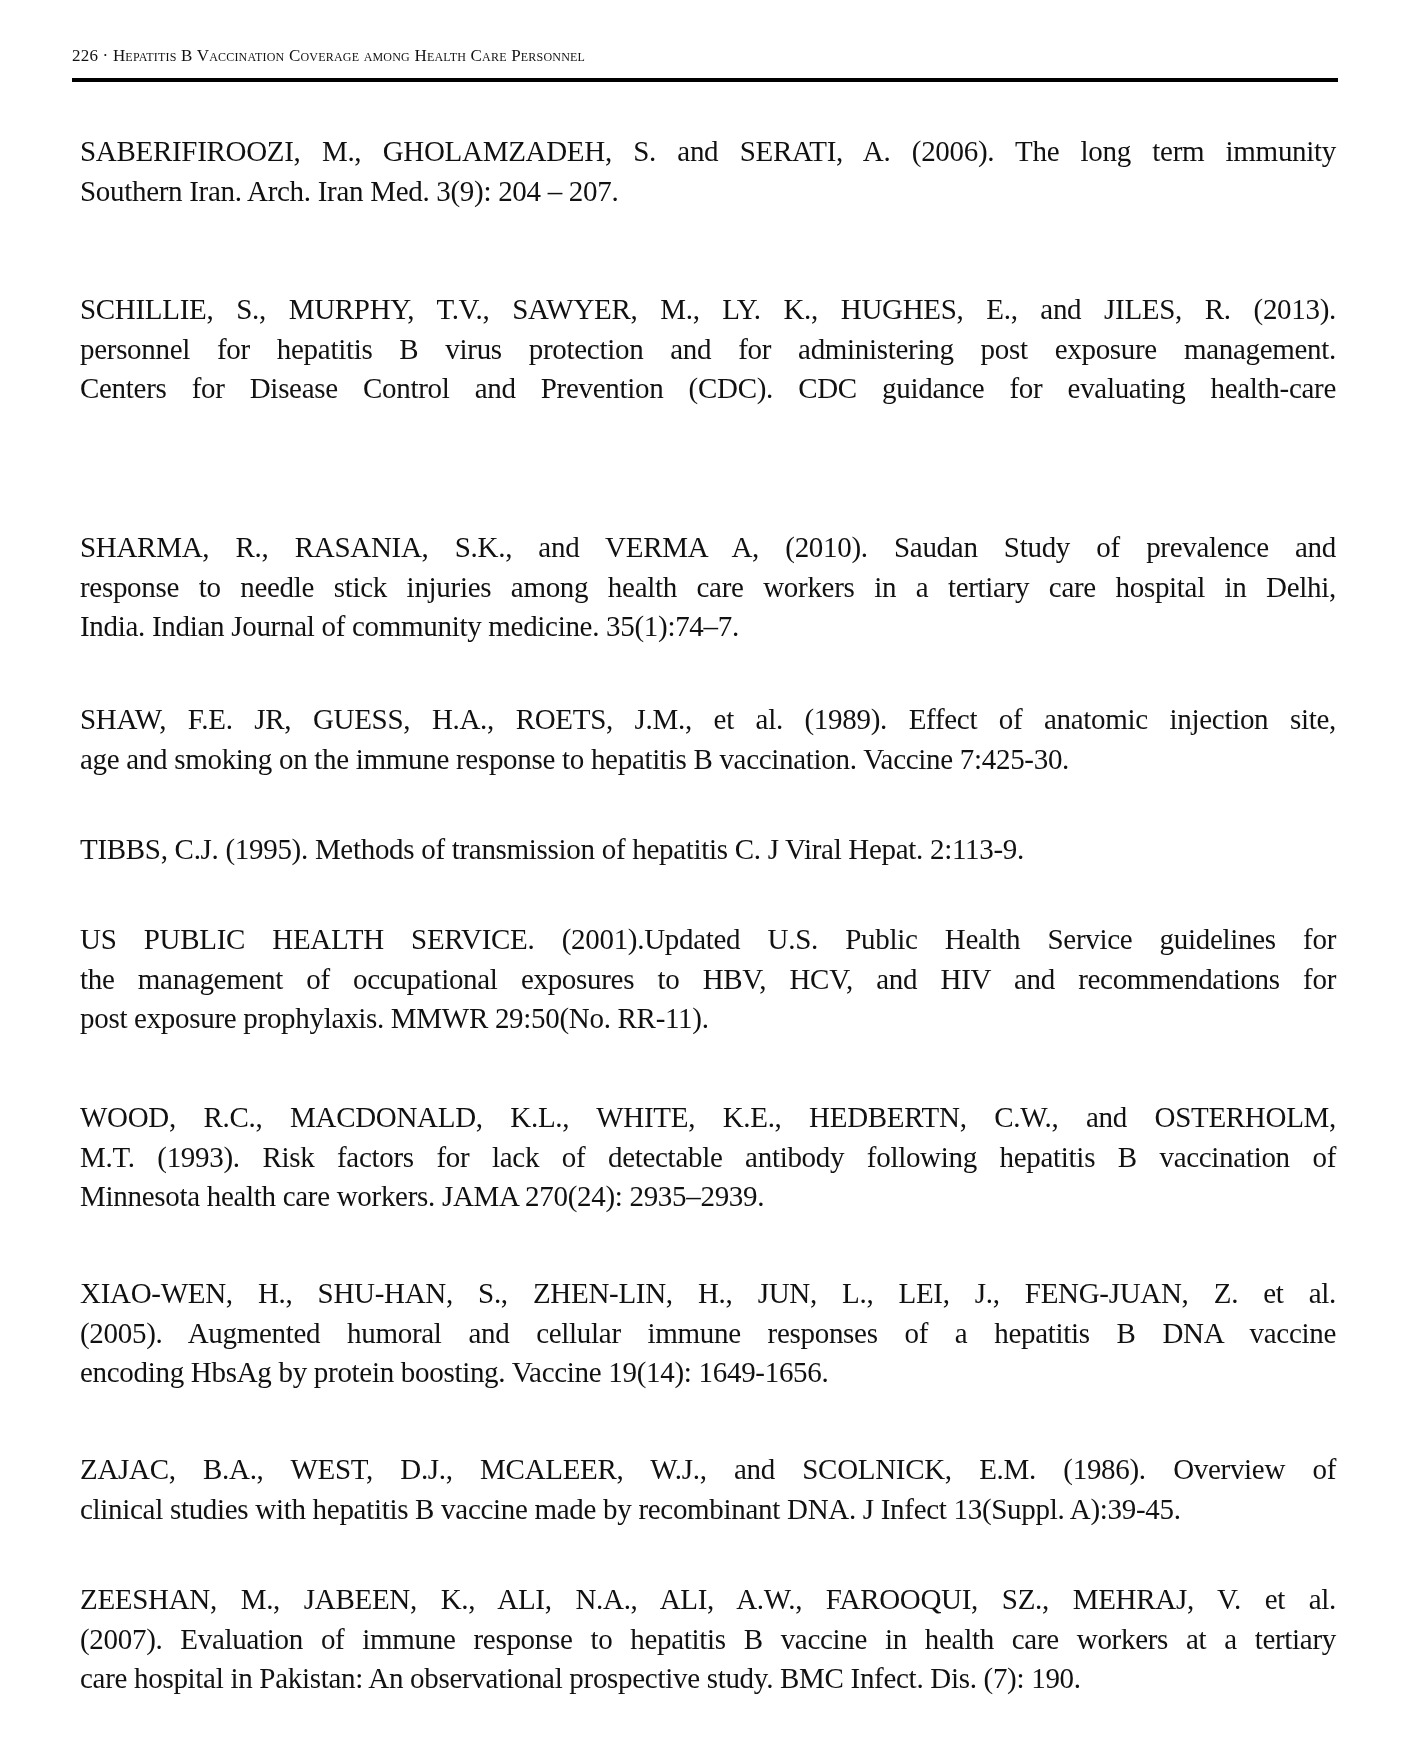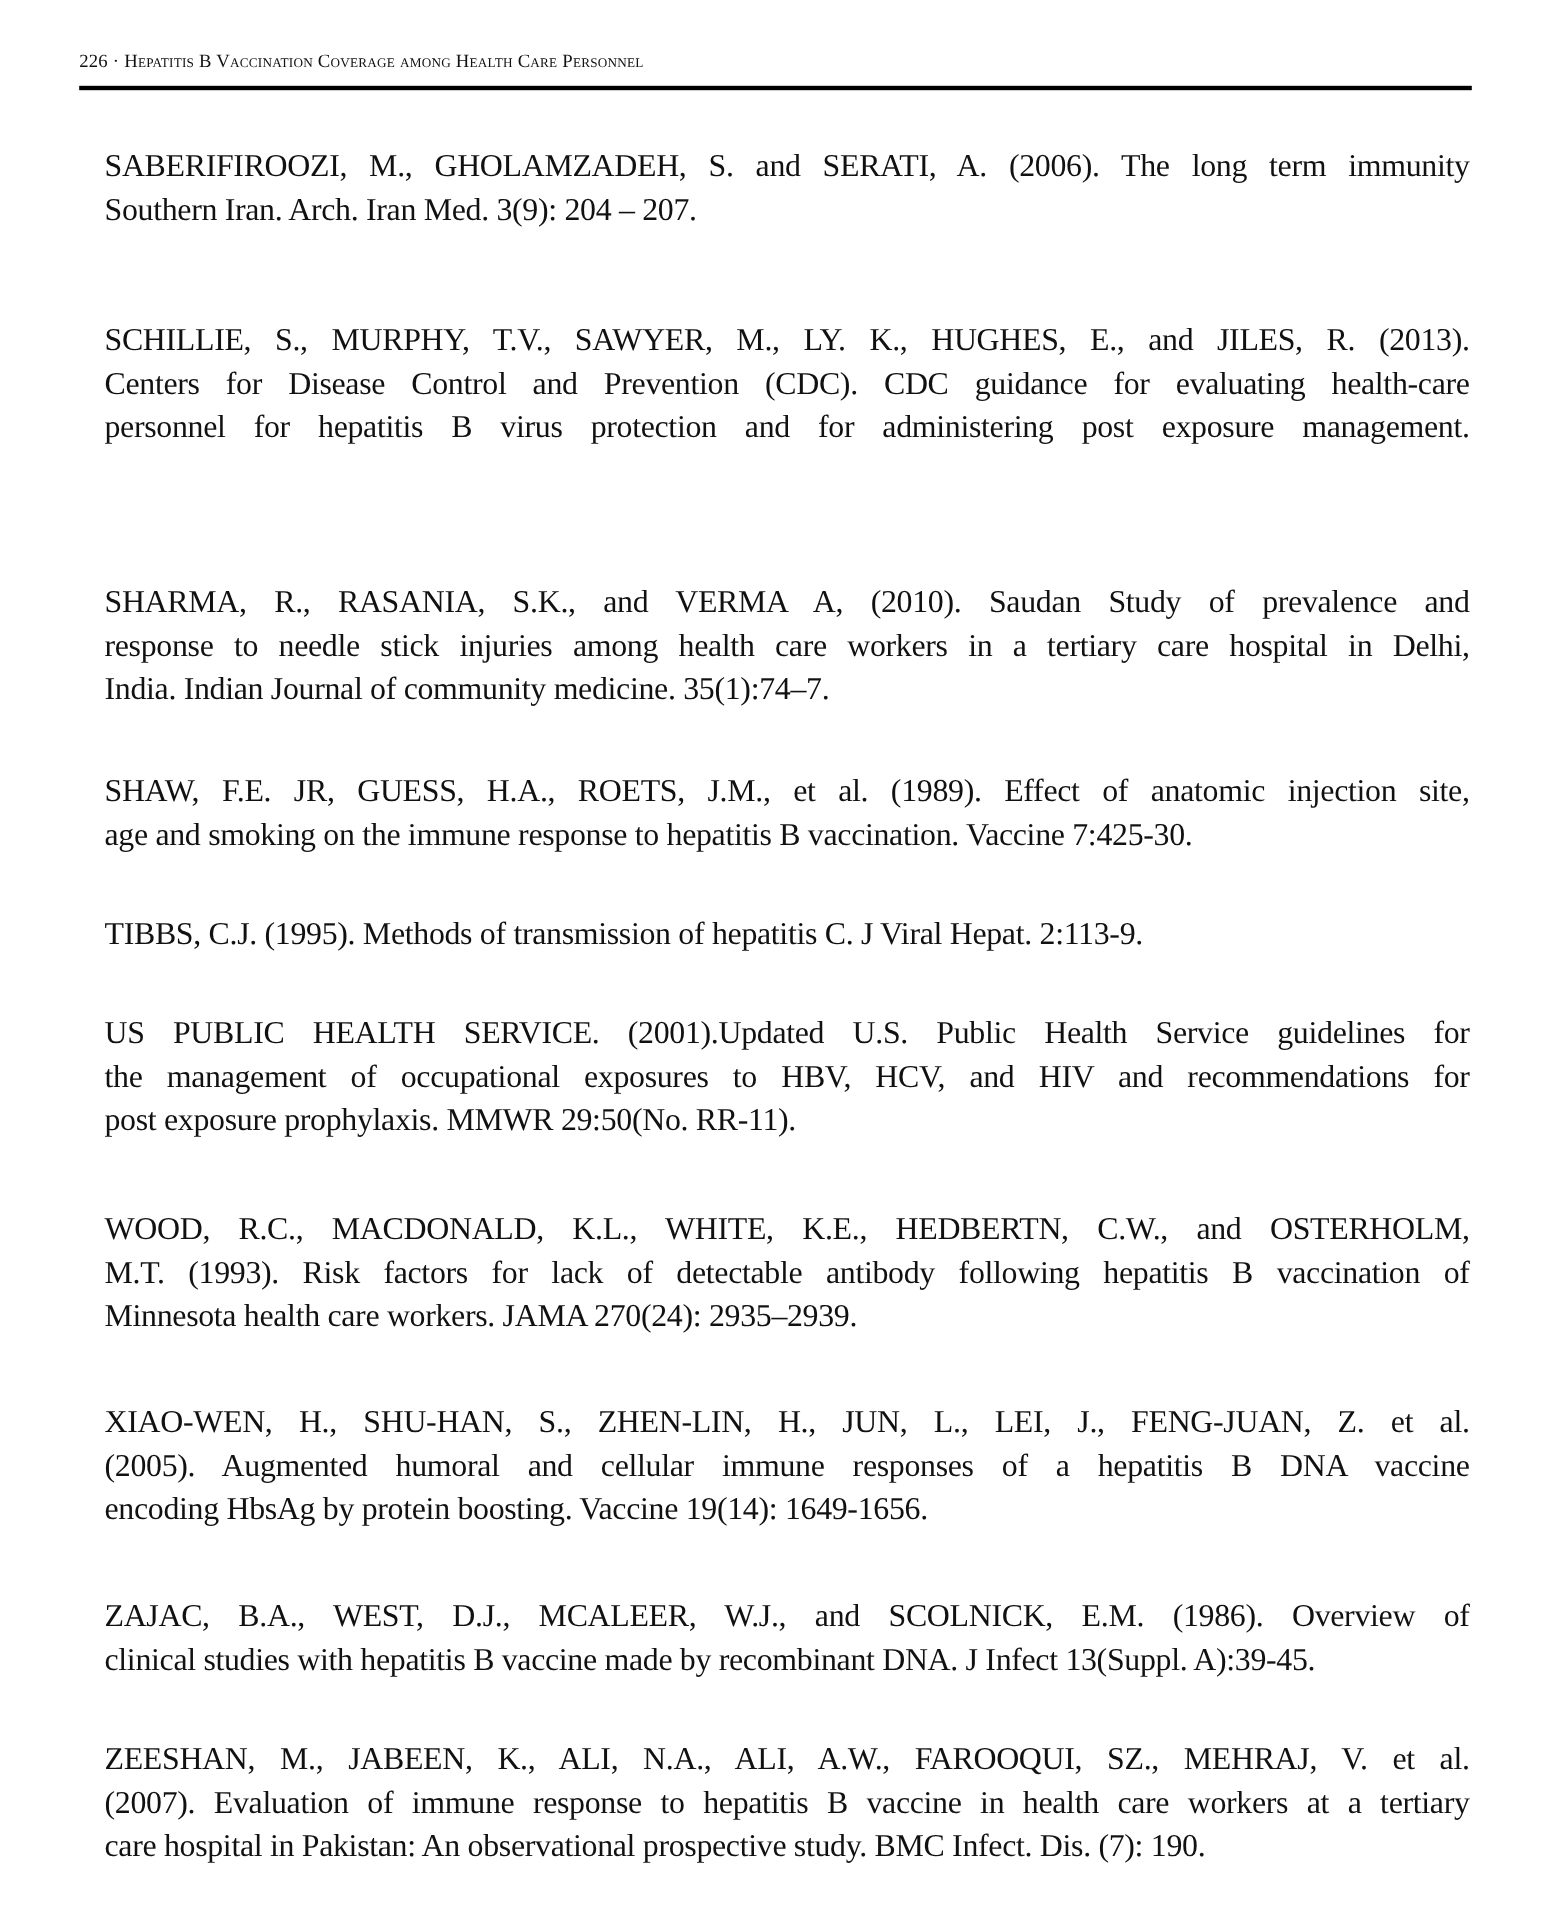--- a/index.html
+++ b/index.html
@@ -44,21 +44,20 @@
       line-height: 39.5px;
       text-align: justify;
       letter-spacing: -0.3px;
     }
     .ref .ln {
       display: block;
       text-align: justify;
       text-align-last: justify;
       white-space: nowrap;
       overflow: visible;
-      margin-left: 15px;
     }
     .ref .ln.last {
       text-align-last: left;
     }
   </style>
 </head>
 <body>
 
 <div class="running-head">
   <span>226</span>
@@ -67,22 +66,22 @@
 </div>
 <div class="head-rule"></div>
 
 <div class="ref" style="top:132px">
   <span class="ln">SABERIFIROOZI, M., GHOLAMZADEH, S. and SERATI, A. (2006). The long term immunity</span>
   <span class="ln last">Southern Iran. Arch. Iran Med. 3(9): 204 – 207.</span>
 </div>
 
 <div class="ref" style="top:290px">
   <span class="ln">SCHILLIE, S., MURPHY, T.V., SAWYER, M., LY. K., HUGHES, E., and JILES, R. (2013).</span>
+  <span class="ln">personnel for hepatitis B virus protection and for administering post exposure management.</span>
   <span class="ln">Centers for Disease Control and Prevention (CDC). CDC guidance for evaluating health-care</span>
-  <span class="ln">personnel for hepatitis B virus protection and for administering post exposure management.</span>
 </div>
 
 <div class="ref" style="top:528px">
   <span class="ln">SHARMA, R., RASANIA, S.K., and VERMA A, (2010). Saudan Study of prevalence and</span>
   <span class="ln">response to needle stick injuries among health care workers in a tertiary care hospital in Delhi,</span>
   <span class="ln last">India. Indian Journal of community medicine. 35(1):74–7.</span>
 </div>
 
 <div class="ref" style="top:700px">
   <span class="ln">SHAW, F.E. JR, GUESS, H.A., ROETS, J.M., et al. (1989). Effect of anatomic injection site,</span>

